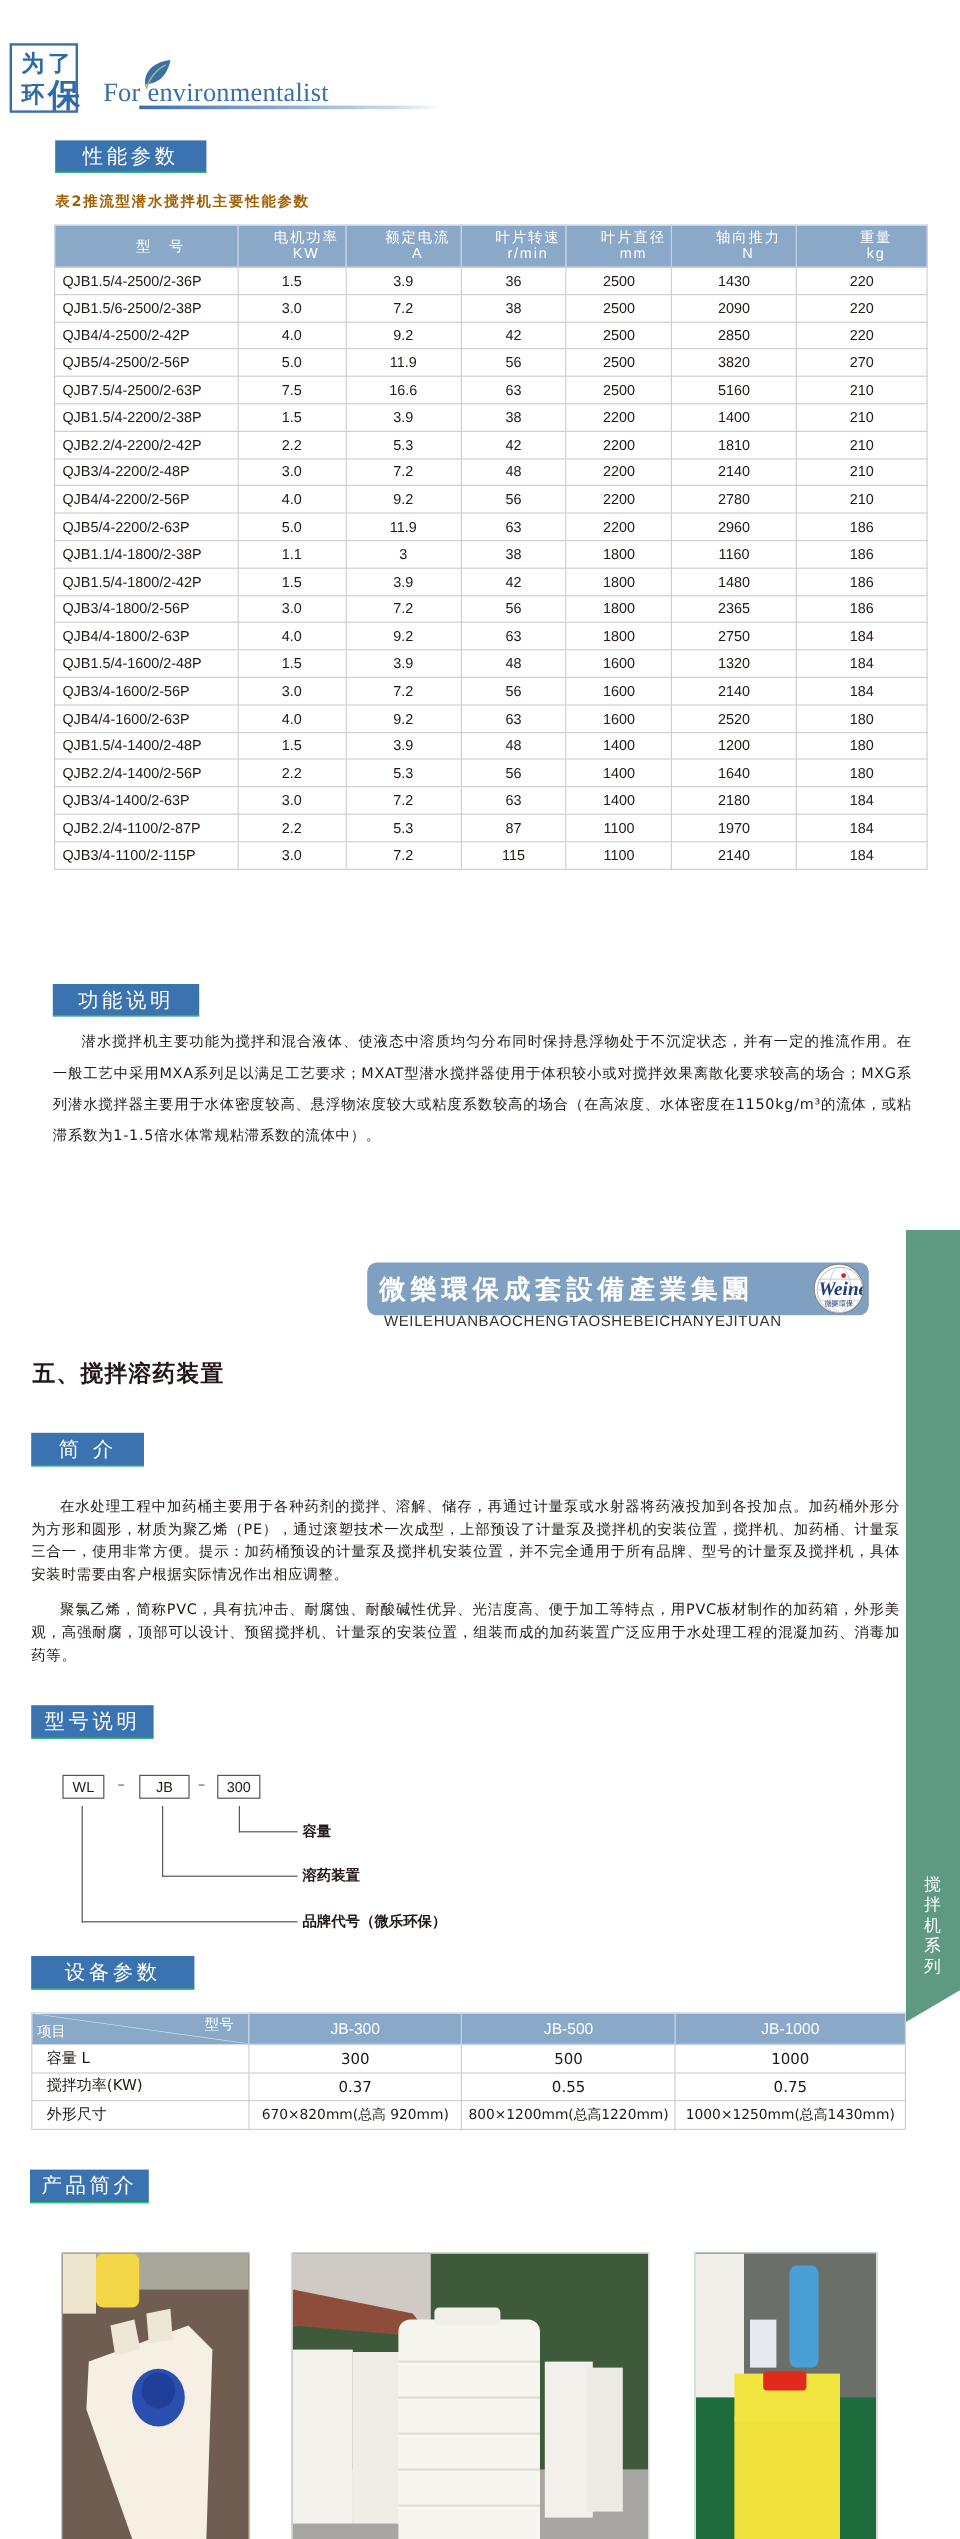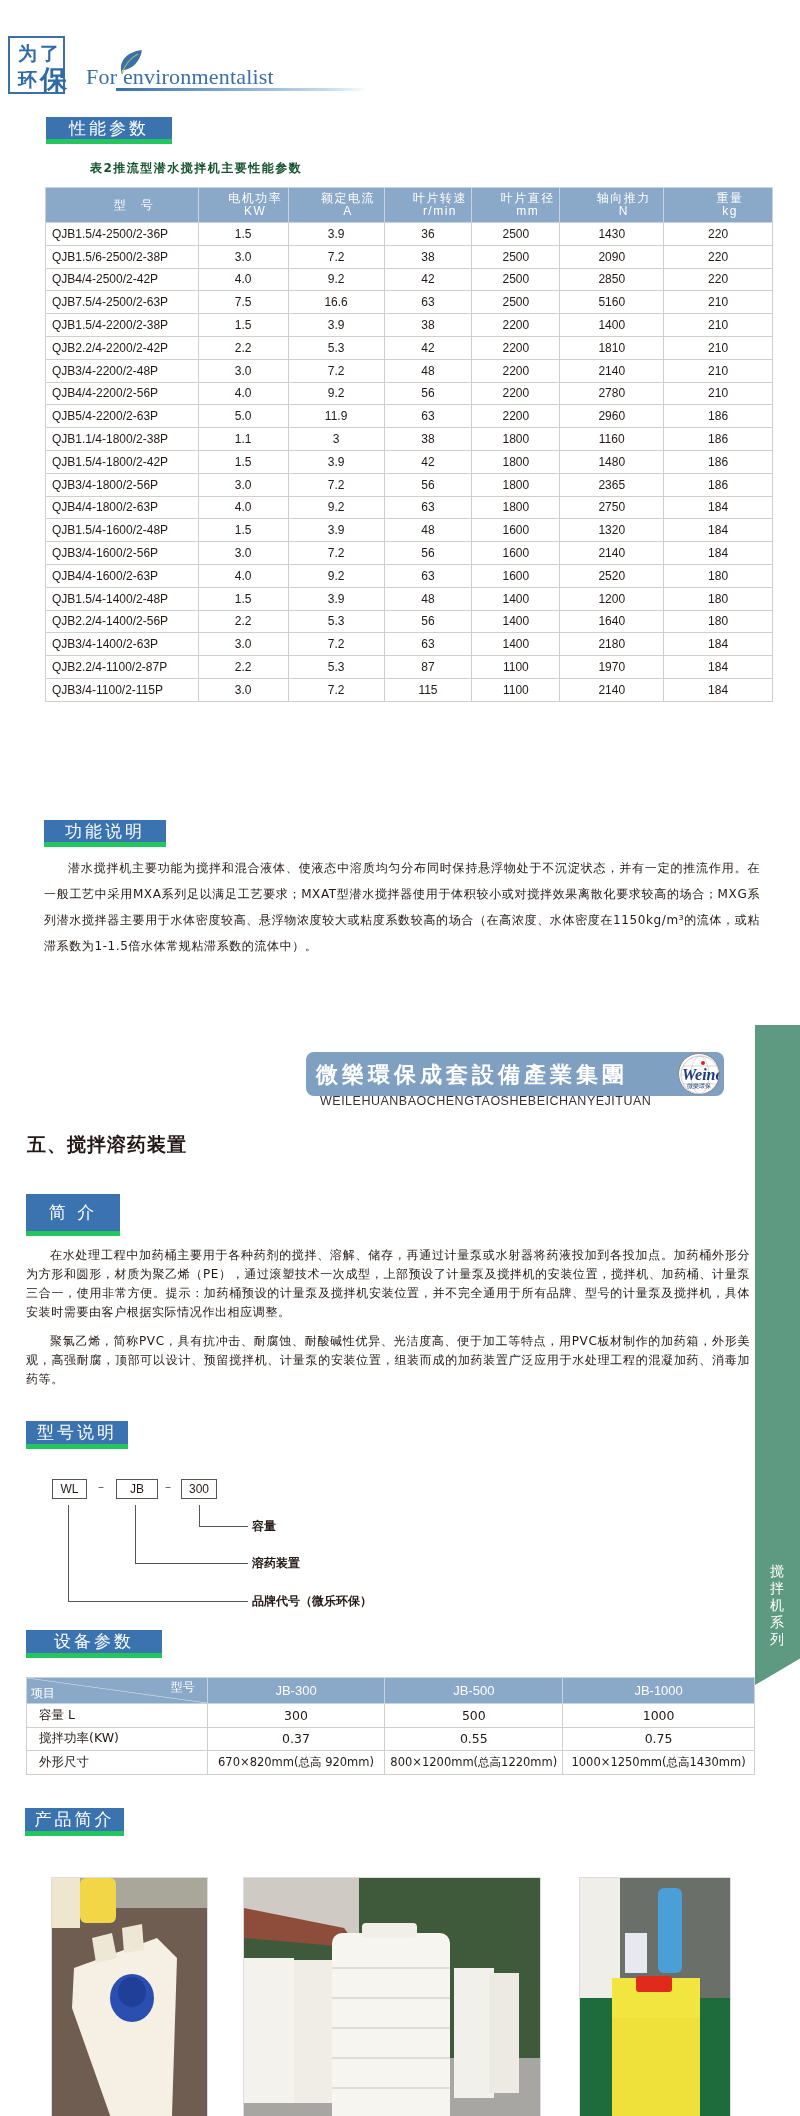--- a/index.html
+++ b/index.html
@@ -10,24 +10,24 @@
 
   
   .logo-box { left: 8px; top: 36px; width: 57px; height: 58px; border: 2px solid #3a6fa8; }
   .logo-char { position: absolute; font-size: 19px; font-weight: bold; color: #2e6aa6; line-height: 1; }
   .logo-big { font-size: 27px; }
   .logo-en { left: 86px; top: 64px; font-family: "Liberation Serif", "DejaVu Serif", serif; font-size: 22px; color: #3a6fa8; letter-spacing: 0.2px; }
   .logo-line { left: 116px; top: 88px; width: 252px; height: 3px; background: linear-gradient(to right, #3a6fa8, #c9dcee 85%, #ffffff); }
   .leaf { left: 116px; top: 48px; width: 28px; height: 28px; }
 
   
-  .badge { background: #3b73b0; color: #ffffff; font-size: 17px; letter-spacing: 3px; display: flex; align-items: center; justify-content: center; border-bottom: 5px solid #22c55e; }
-
-  
-  .caption { left: 46px; top: 160px; font-size: 12px; font-weight: bold; letter-spacing: 1.5px; color: #14532d; margin-left: 44px; }
+  .badge { background: #3b73b0; color: #ffffff; font-size: 17px; letter-spacing: 3px; display: flex; align-items: center; justify-content: center; border-bottom: 1px solid #22c55e; }
+
+  
+  .caption { left: 46px; top: 160px; font-size: 12px; font-weight: bold; letter-spacing: 1.5px; color: #a16207; }
   table { border-collapse: collapse; position: absolute; }
   .perf { left: 45px; top: 187px; width: 728px; font-family: "Liberation Sans", "DejaVu Sans", sans-serif; }
   .perf th { background: #8aa8c8; color: #ffffff; font-weight: normal; font-size: 12px; line-height: 13px; height: 35px; border: 1px solid #c7d3df; letter-spacing: 1.5px; padding-left: 24px; }
   .perf td { height: 22.8px; font-size: 12px; color: #231815; border: 1px solid #cfcfcf; text-align: center; }
   .perf td.model { text-align: left; padding-left: 6px; }
 
   
   .para { font-size: 12px; line-height: 26px; color: #231815; letter-spacing: 0.6px; text-indent: 2em; text-align: justify; }
   .para2 { line-height: 19px; }
 
@@ -150,20 +150,29 @@
         <td>220</td>
       </tr>
       <tr>
         <td class="model">QJB4/4-2500/2-42P</td>
         <td>4.0</td>
         <td>9.2</td>
         <td>42</td>
         <td>2500</td>
         <td>2850</td>
         <td>220</td>
+      </tr>
+      <tr>
+        <td class="model">QJB5/4-2500/2-56P</td>
+        <td>5.0</td>
+        <td>11.9</td>
+        <td>56</td>
+        <td>2500</td>
+        <td>3820</td>
+        <td>270</td>
       </tr>
       <tr>
         <td class="model">QJB7.5/4-2500/2-63P</td>
         <td>7.5</td>
         <td>16.6</td>
         <td>63</td>
         <td>2500</td>
         <td>5160</td>
         <td>210</td>
       </tr>
@@ -348,21 +357,21 @@
       <div>搅</div>
       <div>拌</div>
       <div>机</div>
       <div>系</div>
       <div>列</div>
     </div>
 </div>
 
 <div class="abs sec-title">五、搅拌溶药装置</div>
 
-<div class="abs badge" style="left:26px;top:1194px;width:94px;height:42px;">简 介</div>
+<div class="abs badge" style="left:26px;top:1194px;width:94px;height:28px;">简 介</div>
 <div class="abs para para2" style="left:26px;top:1246px;width:724px;">在水处理工程中加药桶主要用于各种药剂的搅拌、溶解、储存，再通过计量泵或水射器将药液投加到各投加点。加药桶外形分为方形和圆形，材质为聚乙烯（PE），通过滚塑技术一次成型，上部预设了计量泵及搅拌机的安装位置，搅拌机、加药桶、计量泵三合一，使用非常方便。提示：加药桶预设的计量泵及搅拌机安装位置，并不完全通用于所有品牌、型号的计量泵及搅拌机，具体安装时需要由客户根据实际情况作出相应调整。</div>
 <div class="abs para para2" style="left:26px;top:1332px;width:724px;">聚氯乙烯，简称PVC，具有抗冲击、耐腐蚀、耐酸碱性优异、光洁度高、便于加工等特点，用PVC板材制作的加药箱，外形美观，高强耐腐，顶部可以设计、预留搅拌机、计量泵的安装位置，组装而成的加药装置广泛应用于水处理工程的混凝加药、消毒加药等。</div>
 
 <div class="abs badge" style="left:26px;top:1421px;width:102px;height:28px;">型号说明</div>
 
 <div class="abs code-box" style="left:52px;top:1479px;width:35px;">WL</div>
 <span class="abs dash" style="left:98px;top:1480px;">–</span>
 <div class="abs code-box" style="left:116px;top:1479px;width:42px;">JB</div>
 <span class="abs dash" style="left:165px;top:1480px;">–</span>
 <div class="abs code-box" style="left:181px;top:1479px;width:36px;">300</div>

